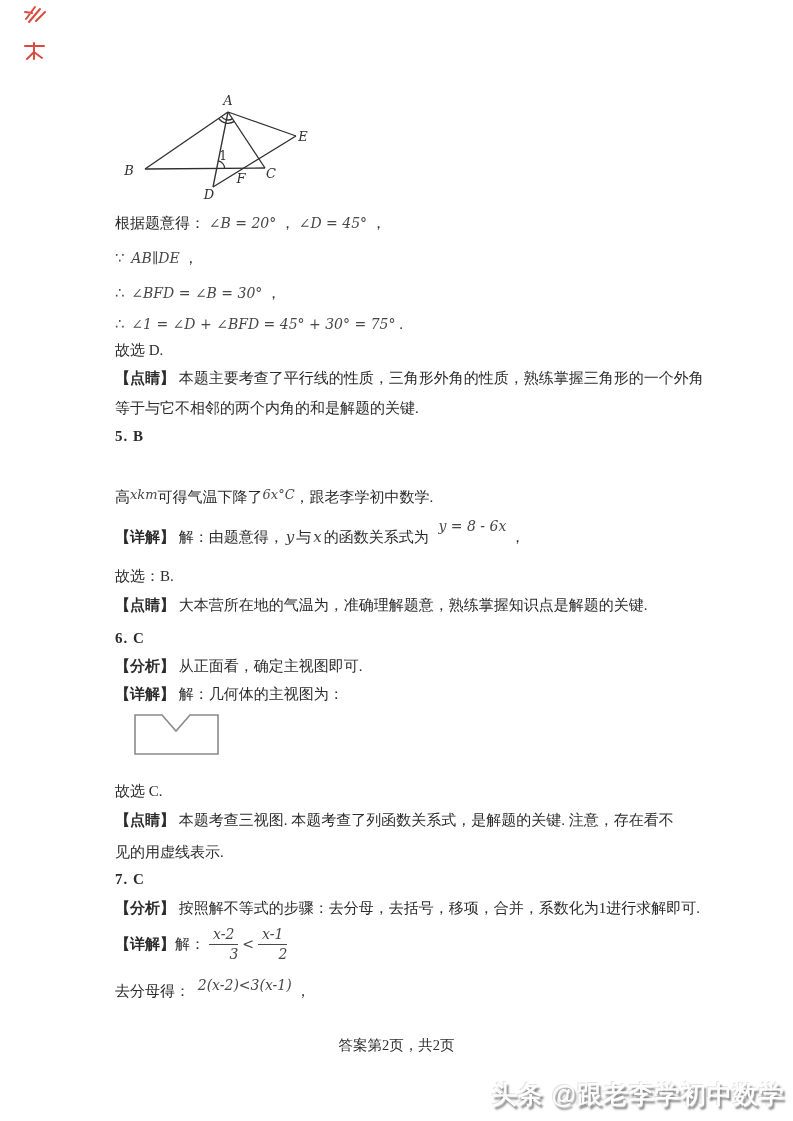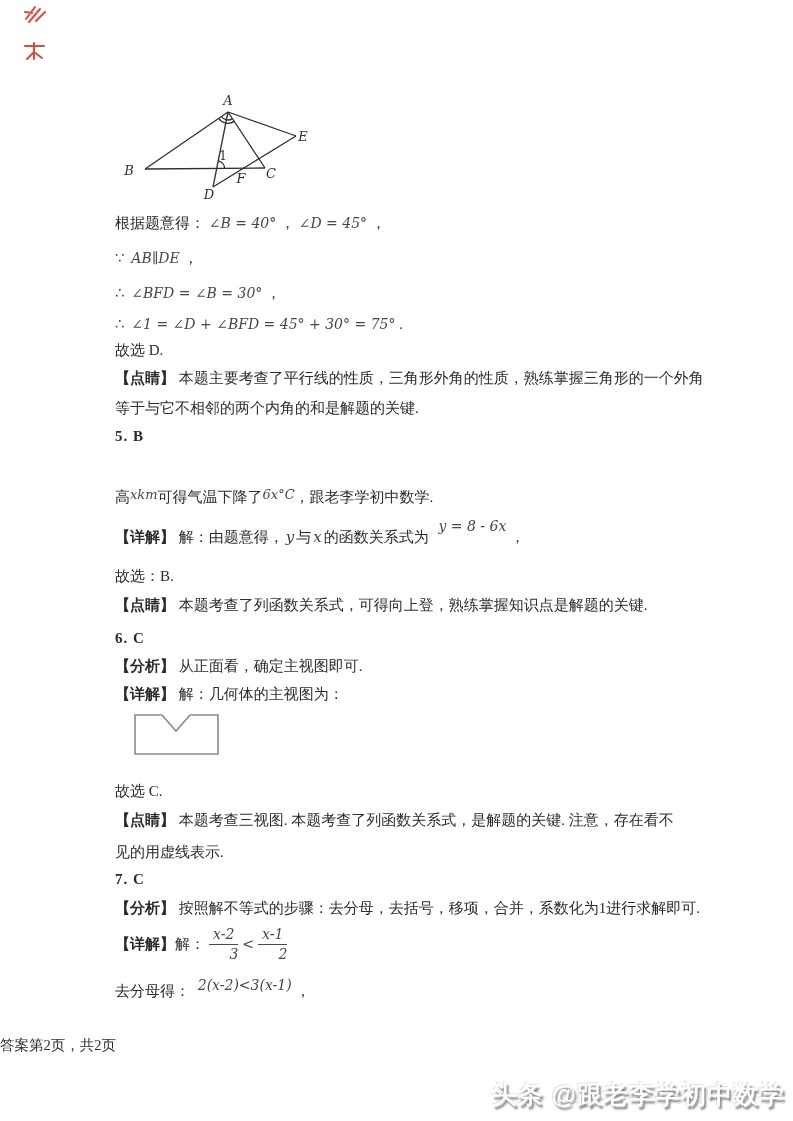--- a/index.html
+++ b/index.html
@@ -16,21 +16,21 @@
   .vit{font-family:"DejaVu Serif",serif;font-style:italic;color:#3b3b3b;margin:0 2px;}
   .fracline{display:inline-flex;align-items:center;}
   .frac{display:inline-block;text-align:right;vertical-align:middle;
         font-family:"DejaVu Serif",serif;font-style:italic;color:#474747;
         font-size:14px;line-height:1.2;margin:0 4px;}
   .frac .num{display:block;border-bottom:1px solid #4a4a4a;padding:0 4px 1px;}
   .frac .den{display:block;padding-top:1px;}
   .fig{position:absolute;}
   svg text{font-family:"DejaVu Serif",serif;font-style:italic;font-size:13px;fill:#2f2f2f;}
   svg .ang{font-size:12px;}
-  .footer{position:absolute;left:0;right:0;top:1036px;text-align:left;font-size:14.5px;color:#2e2e2e;}
+  .footer{position:absolute;left:0;right:0;top:1036px;text-align:center;font-size:14.5px;color:#2e2e2e;}
   .watermark{position:absolute;top:1078px;right:8px;font-family:"Liberation Sans","DejaVu Sans",sans-serif;
              font-weight:bold;font-size:25px;color:#fdfdfd;letter-spacing:1px;
              text-shadow:2px 3px 2px rgba(120,120,120,0.85), -1px -1px 0 rgba(200,200,200,0.5);}
   .seal{position:absolute;opacity:.9;}
 </style>
 </head>
 <body>
 
 <div id="page">
 
@@ -57,21 +57,21 @@
     <text x="17" y="83" text-anchor="middle">B</text>
     <text x="159" y="86" text-anchor="middle">C</text>
     <text x="97" y="107" text-anchor="middle">D</text>
     <text x="191" y="49" text-anchor="middle">E</text>
     <text x="129" y="91" text-anchor="middle">F</text>
     <text x="111" y="68" text-anchor="middle" class="ang" style="font-style:normal">1</text>
   </svg>
 
   <div class="line" style="top:213px">
     <span>根据题意得：</span>
-    <span class="math">∠B = 40°</span>
+    <span class="math">∠B = 20°</span>
     <span>，</span>
     <span class="math">∠D = 45°</span>
     <span>，</span>
   </div>
   <div class="line" style="top:248px">
     <span class="sym">∵</span>
     <span class="math">AB∥DE</span>
     <span>，</span>
   </div>
   <div class="line" style="top:283px">
@@ -97,21 +97,21 @@
   </div>
   <div class="line" style="top:527px">
     <span class="lbl">【详解】</span>
     <span>解：由题意得，</span><span class="vit">y</span><span>与</span><span class="vit">x</span><span>的函数关系式为</span>
     <span class="math raised">y = 8 - 6x</span>
     <span>，</span>
   </div>
   <div class="line" style="top:566px">故选：B.</div>
   <div class="line" style="top:595px">
     <span class="lbl">【点睛】</span>
-    <span>本题考查了列函数关系式，可得向上登，熟练掌握知识点是解题的关键.</span>
+    <span>大本营所在地的气温为，准确理解题意，熟练掌握知识点是解题的关键.</span>
   </div>
 
   <div class="line qnum" style="top:628px">6. C</div>
   <div class="line" style="top:656px">
     <span class="lbl">【分析】</span>
     <span>从正面看，确定主视图即可.</span>
   </div>
   <div class="line" style="top:684px">
     <span class="lbl">【详解】</span>
     <span>解：几何体的主视图为：</span>

